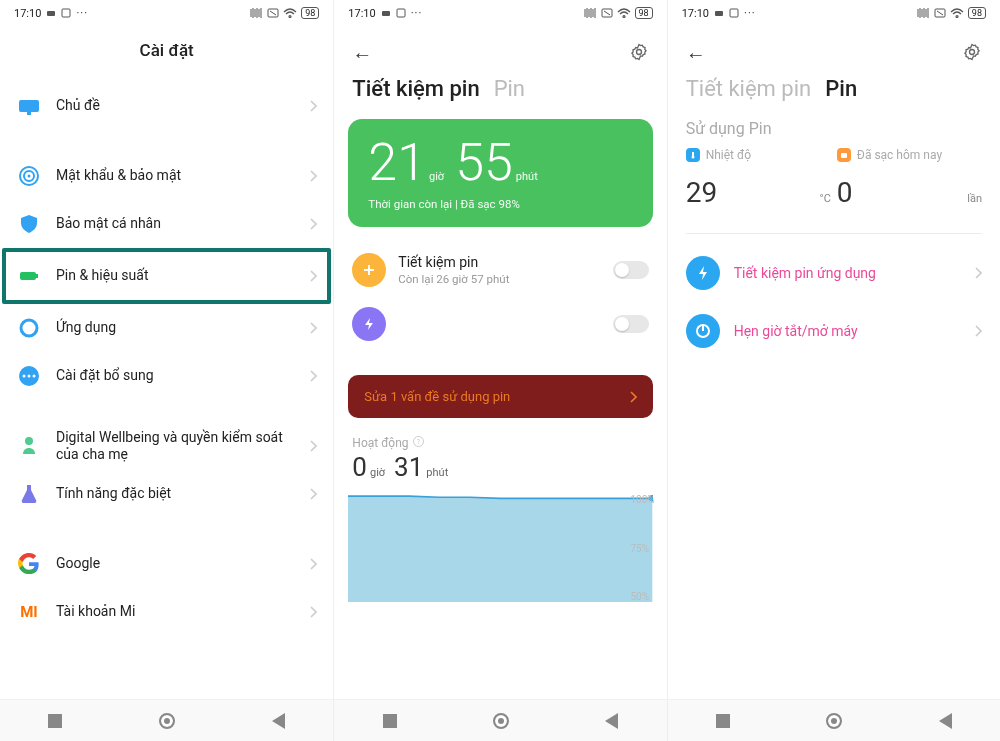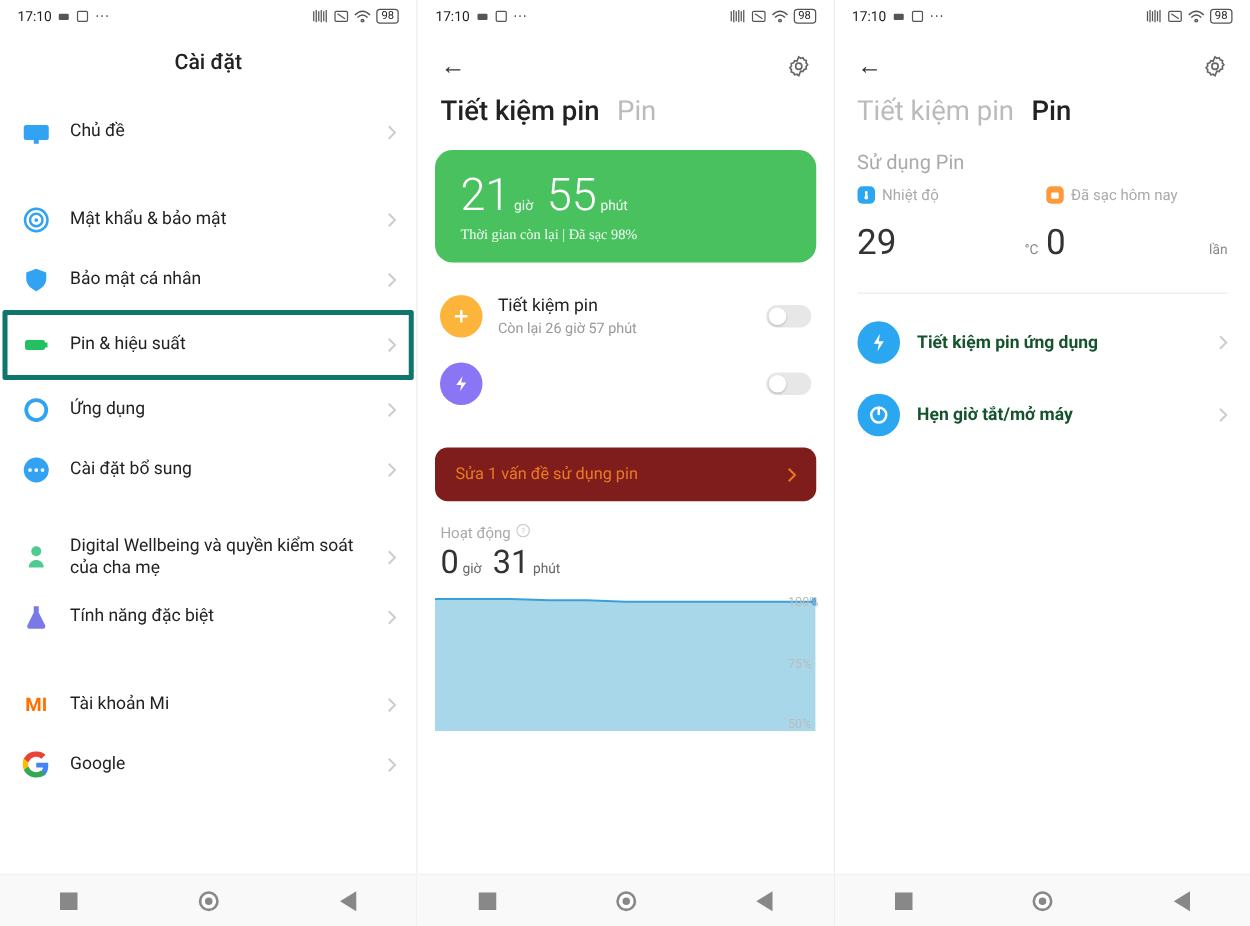--- a/index.html
+++ b/index.html
@@ -81,23 +81,23 @@
 .tab-inactive { font-size: 22px; font-weight: 400; color: #bbb; }
 
 .battery-card {
   margin: 0 14px 16px;
   background: #48c15e;
   border-radius: 14px;
   padding: 18px 20px 16px;
   color: #fff;
 }
 .battery-time { display:flex; align-items:baseline; gap:3px; }
-.battery-time .big { font-size: 36px; font-weight: 300; line-height:1; }
+.battery-time .big { font-size: 52px; font-weight: 300; line-height:1; }
 .battery-time .unit { font-size: 11px; margin-right:8px; opacity:.95; }
-.battery-sub { font-size: 11.5px; margin-top: 8px; opacity:.95;font-family:Liberation Serif, serif; }
+.battery-sub { font-size: 11.5px; margin-top: 8px; opacity:.95; }
 
 .opt-item {
   display:flex; align-items:center; gap:12px;
   padding: 10px 18px;
 }
 .opt-icon {
   width:34px; height:34px; border-radius:50%;
   display:flex; align-items:center; justify-content:center;
   color:#fff;
 }
@@ -136,21 +136,21 @@
 .stats-row { display:flex; padding: 0 18px 24px; gap: 6px; }
 .stat-col { flex:1; }
 .stat-head { display:flex; align-items:center; gap:6px; font-size:12px; color:#aaa; }
 .stat-badge { width:14px; height:14px; border-radius:4px; display:flex;align-items:center;justify-content:center; }
 .stat-val { display:flex; align-items:baseline; gap:1px; margin-top:14px;justify-content:space-between; }
 .stat-val .big { font-size:28px; color:#333; }
 .stat-val .unit { font-size:11px; color:#888; }
 .s3-divider { height:1px; background:#ececec; margin:0 18px 10px; }
 .s3-item { display:flex; align-items:center; gap:14px; padding:12px 18px; }
 .s3-icon { width:34px; height:34px; border-radius:50%; display:flex;align-items:center;justify-content:center; }
-.s3-item .lbl { flex:1; font-size:14px; color:#14532d; font-weight:700; }
+.s3-item .lbl { flex:1; font-size:14px; color:#ec4899; font-weight:400; }
 .s3-item .chev { color:#ccc; }
 
 
 .navbar {
   position:absolute; bottom:0; left:0; right:0;
   height:42px;
   display:flex; align-items:center; justify-content:space-around;
   border-top:1px solid #f1f1f1;
   background:#f9f9f9;
 }
@@ -304,38 +304,38 @@
       <div class="label">Tính năng đặc biệt</div>
       <svg class="chev chev-svg">
           <polyline points="1,1 6,6 1,11"></polyline>
         </svg>
     </div>
 
     <div class="s1-gap"></div>
 
     <div class="s1-item">
       <div class="icon-wrap">
-          <span style="color:#ff6f00;font-weight:700;font-size:15px;">MI</span>
-        </div>
-      <div class="label">Tài khoản Mi</div>
-      <svg class="chev chev-svg">
-          <polyline points="1,1 6,6 1,11"></polyline>
-        </svg>
-    </div>
-
-    <div class="s1-item">
-      <div class="icon-wrap">
           <svg width="22" height="22" viewBox="0 0 48 48">
             <path fill="#4285F4" d="M45 24.5c0-1.6-.1-3-.4-4.5H24v8.5h12c-.6 3-2.3 5.5-4.9 7.2v6h7.9C43.6 37 45 31.3 45 24.5z"></path>
             <path fill="#34A853" d="M24 46c6.5 0 12-2.1 16-5.8l-7.9-6c-2.2 1.5-5 2.3-8.1 2.3-6.2 0-11.5-4.2-13.4-9.9H2.5v6.2C6.5 41 14.6 46 24 46z"></path>
             <path fill="#FBBC05" d="M10.6 26.6c-.5-1.5-.8-3-.8-4.6s.3-3.1.8-4.6v-6.2H2.5C.9 14.6 0 18.2 0 22s.9 7.4 2.5 10.8l8.1-6.2z"></path>
             <path fill="#EA4335" d="M24 9.5c3.5 0 6.6 1.2 9.1 3.6l6.8-6.8C36 2.4 30.5 0 24 0 14.6 0 6.5 5 2.5 13.2l8.1 6.2C12.5 13.7 17.8 9.5 24 9.5z"></path>
           </svg>
         </div>
       <div class="label">Google</div>
+      <svg class="chev chev-svg">
+          <polyline points="1,1 6,6 1,11"></polyline>
+        </svg>
+    </div>
+
+    <div class="s1-item">
+      <div class="icon-wrap">
+          <span style="color:#ff6f00;font-weight:700;font-size:15px;">MI</span>
+        </div>
+      <div class="label">Tài khoản Mi</div>
       <svg class="chev chev-svg">
           <polyline points="1,1 6,6 1,11"></polyline>
         </svg>
     </div>
 
   </div>
 
   <div class="navbar">
     <div class="nav-shape nav-square"></div>
     <div class="nav-circle"></div>

